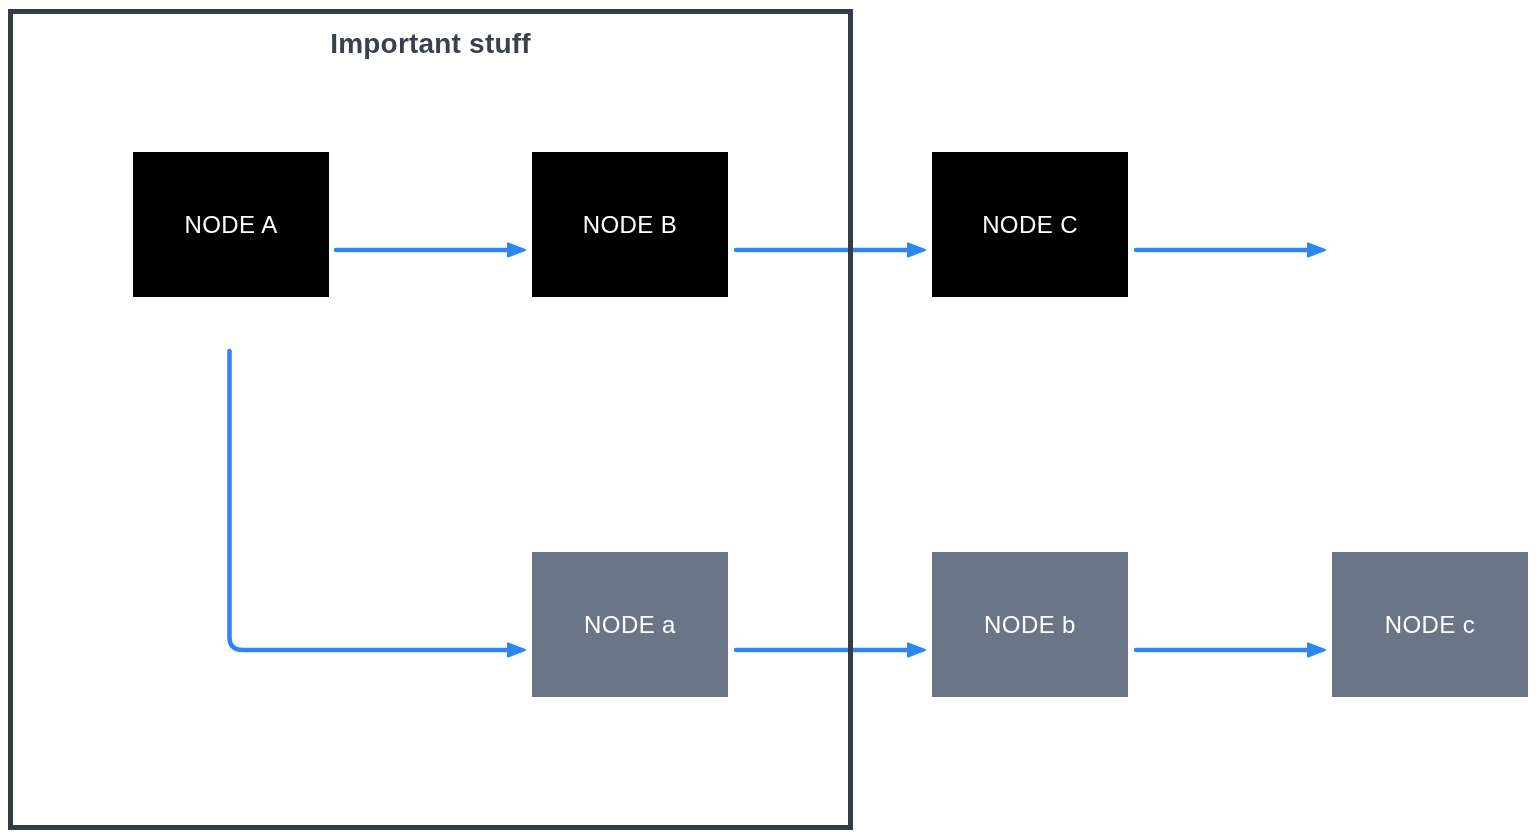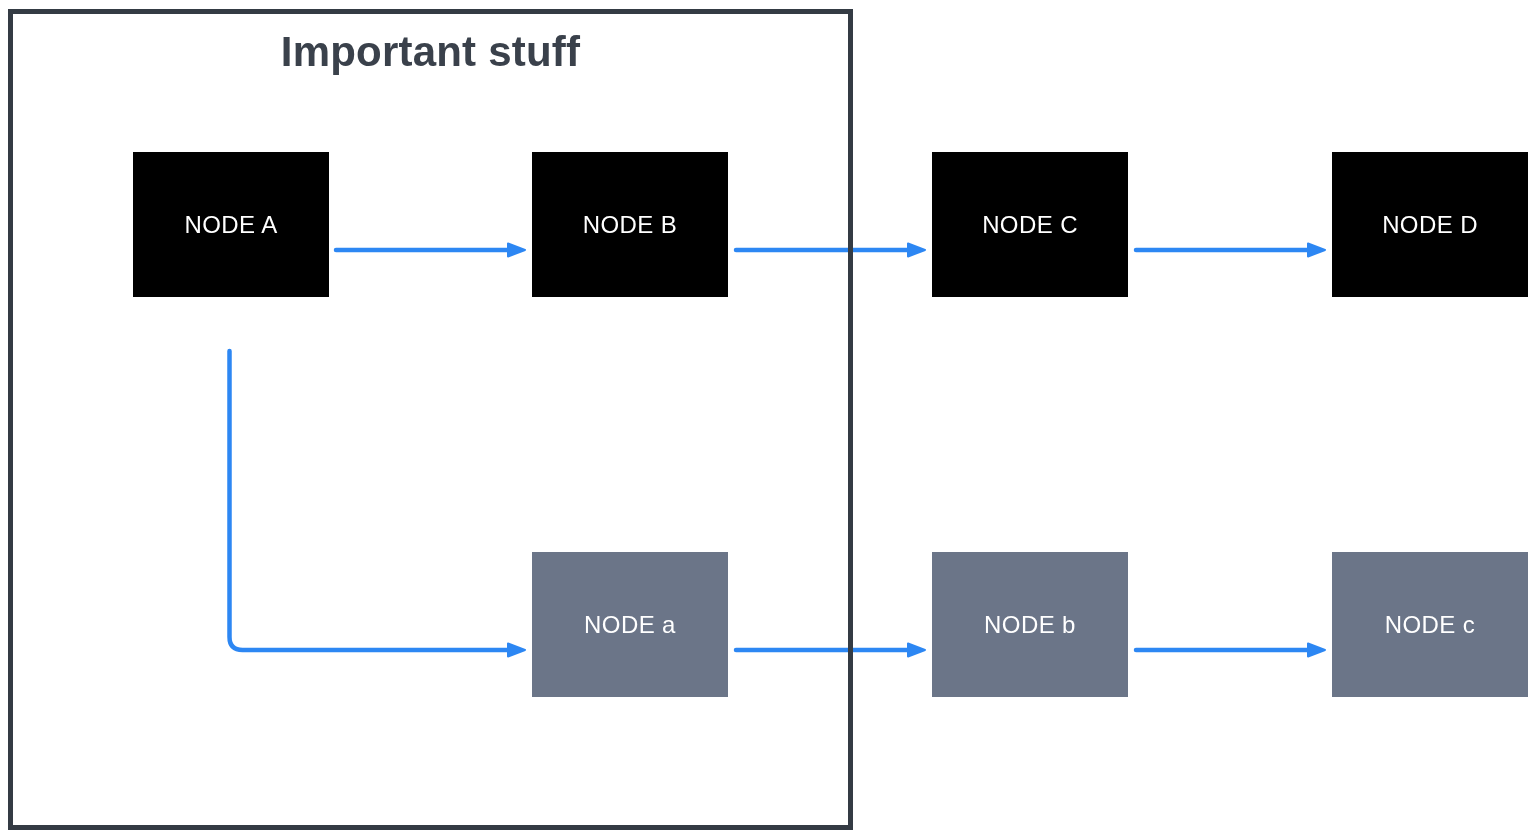--- a/index.html
+++ b/index.html
@@ -41,21 +41,21 @@
     border: 5px solid var(--group-border, #343b44);
     background: transparent;
     z-index: 2;
     pointer-events: none;
   }
   .group-title {
     position: absolute;
     left: 0; top: 14px;
     width: 100%;
     text-align: center;
-    font-size: 42px;
+    font-size: 28px;
     font-weight: 600;
     letter-spacing: 0.2px;
     color: var(--group-title, #3a414b);
   }
   .node {
     position: absolute;
     width: 196px; height: 145px;
     display: flex;
     align-items: center;
     justify-content: center;
@@ -120,23 +120,20 @@
 
   <div class="node black" id="n-A">
     <span class="label">NODE A</span>
   </div>
   <div class="node black" id="n-B">
     <span class="label">NODE B</span>
   </div>
   <div class="node black" id="n-C">
     <span class="label">NODE C</span>
   </div>
-  <div class="node black" id="n-D">
-    <span class="label">NODE D</span>
-  </div>
 
   <div class="node gray" id="n-a">
     <span class="label">NODE a</span>
   </div>
   <div class="node gray" id="n-b">
     <span class="label">NODE b</span>
   </div>
   <div class="node gray" id="n-c">
     <span class="label">NODE c</span>
   </div>

